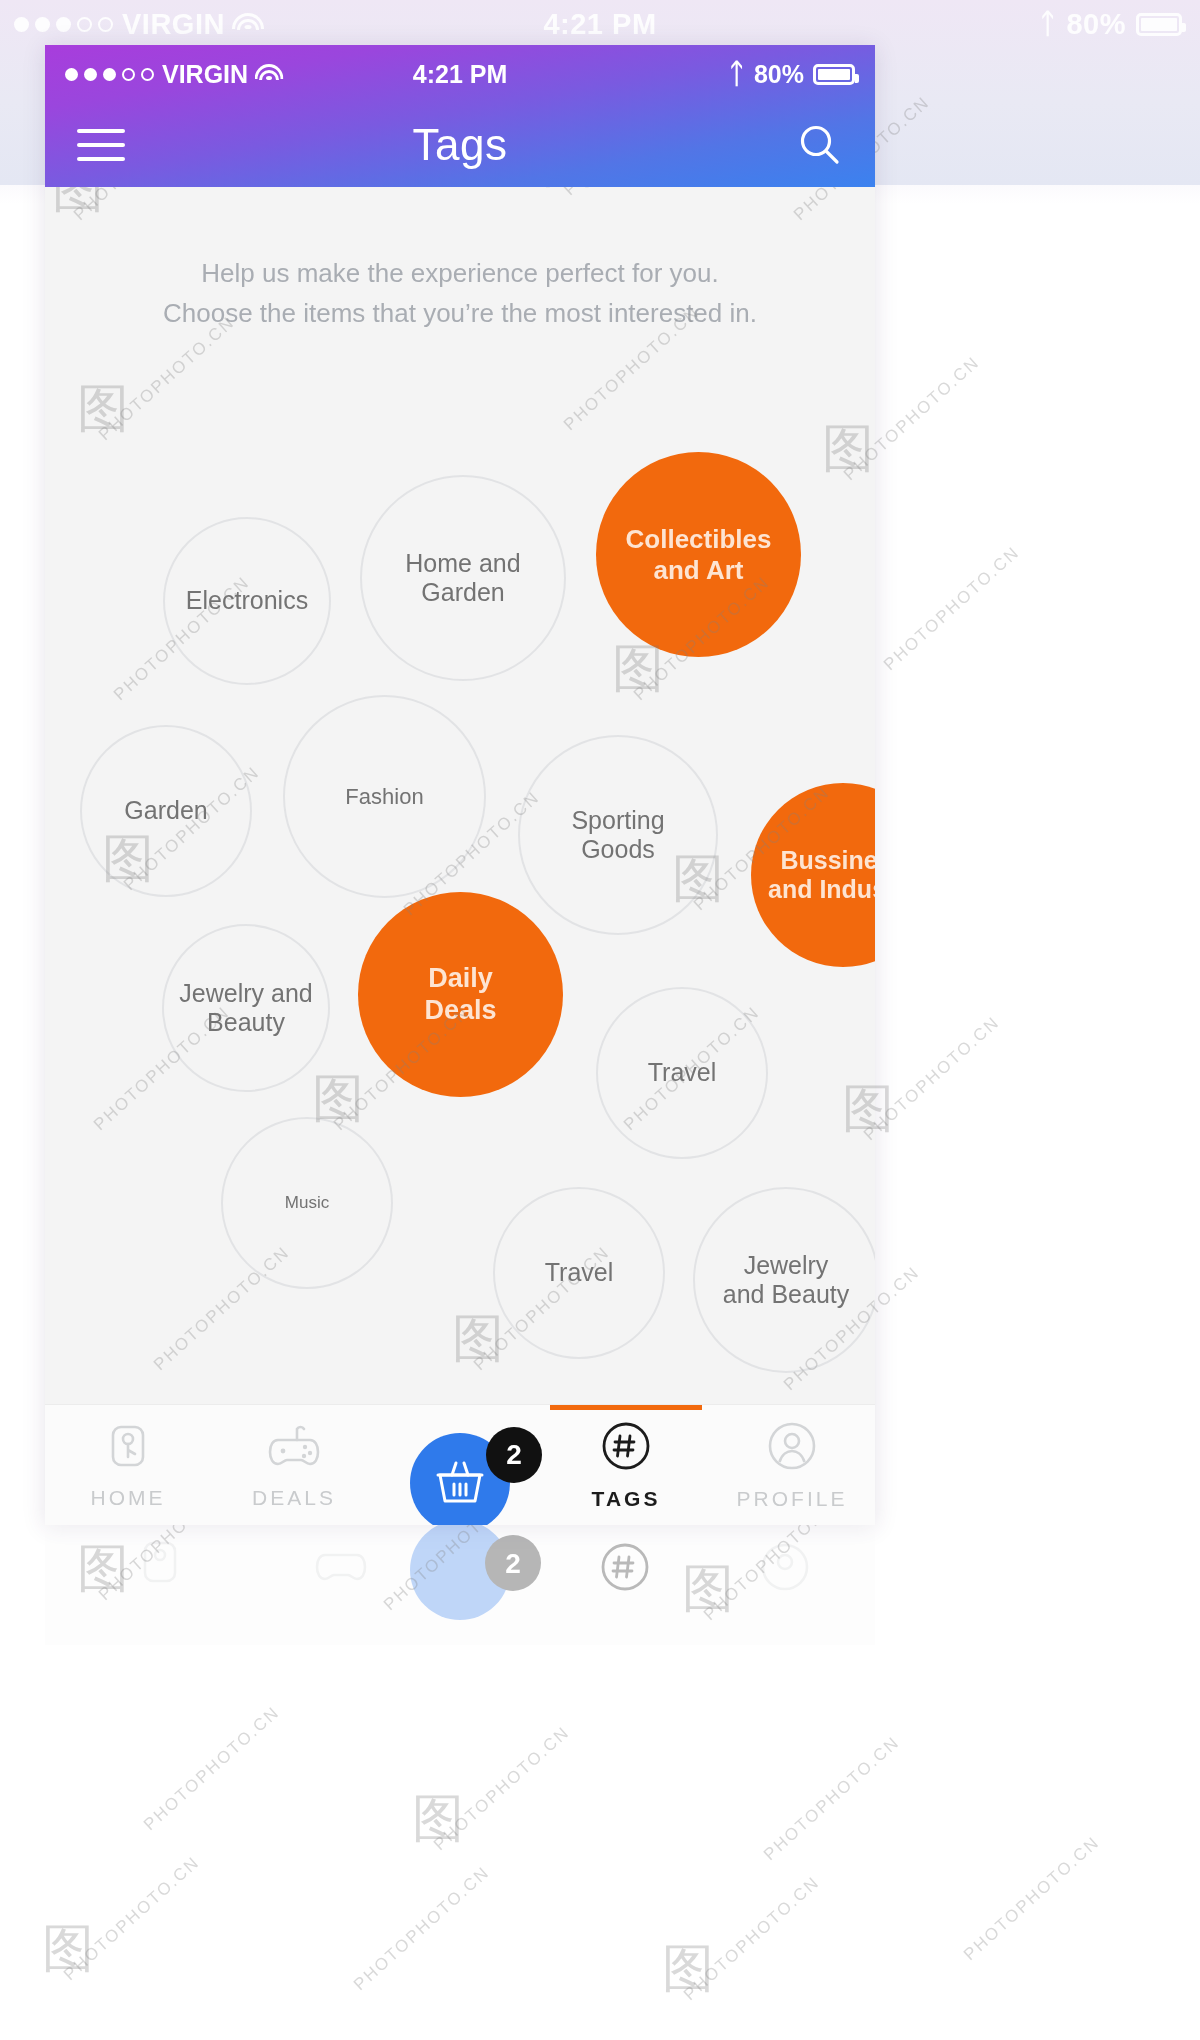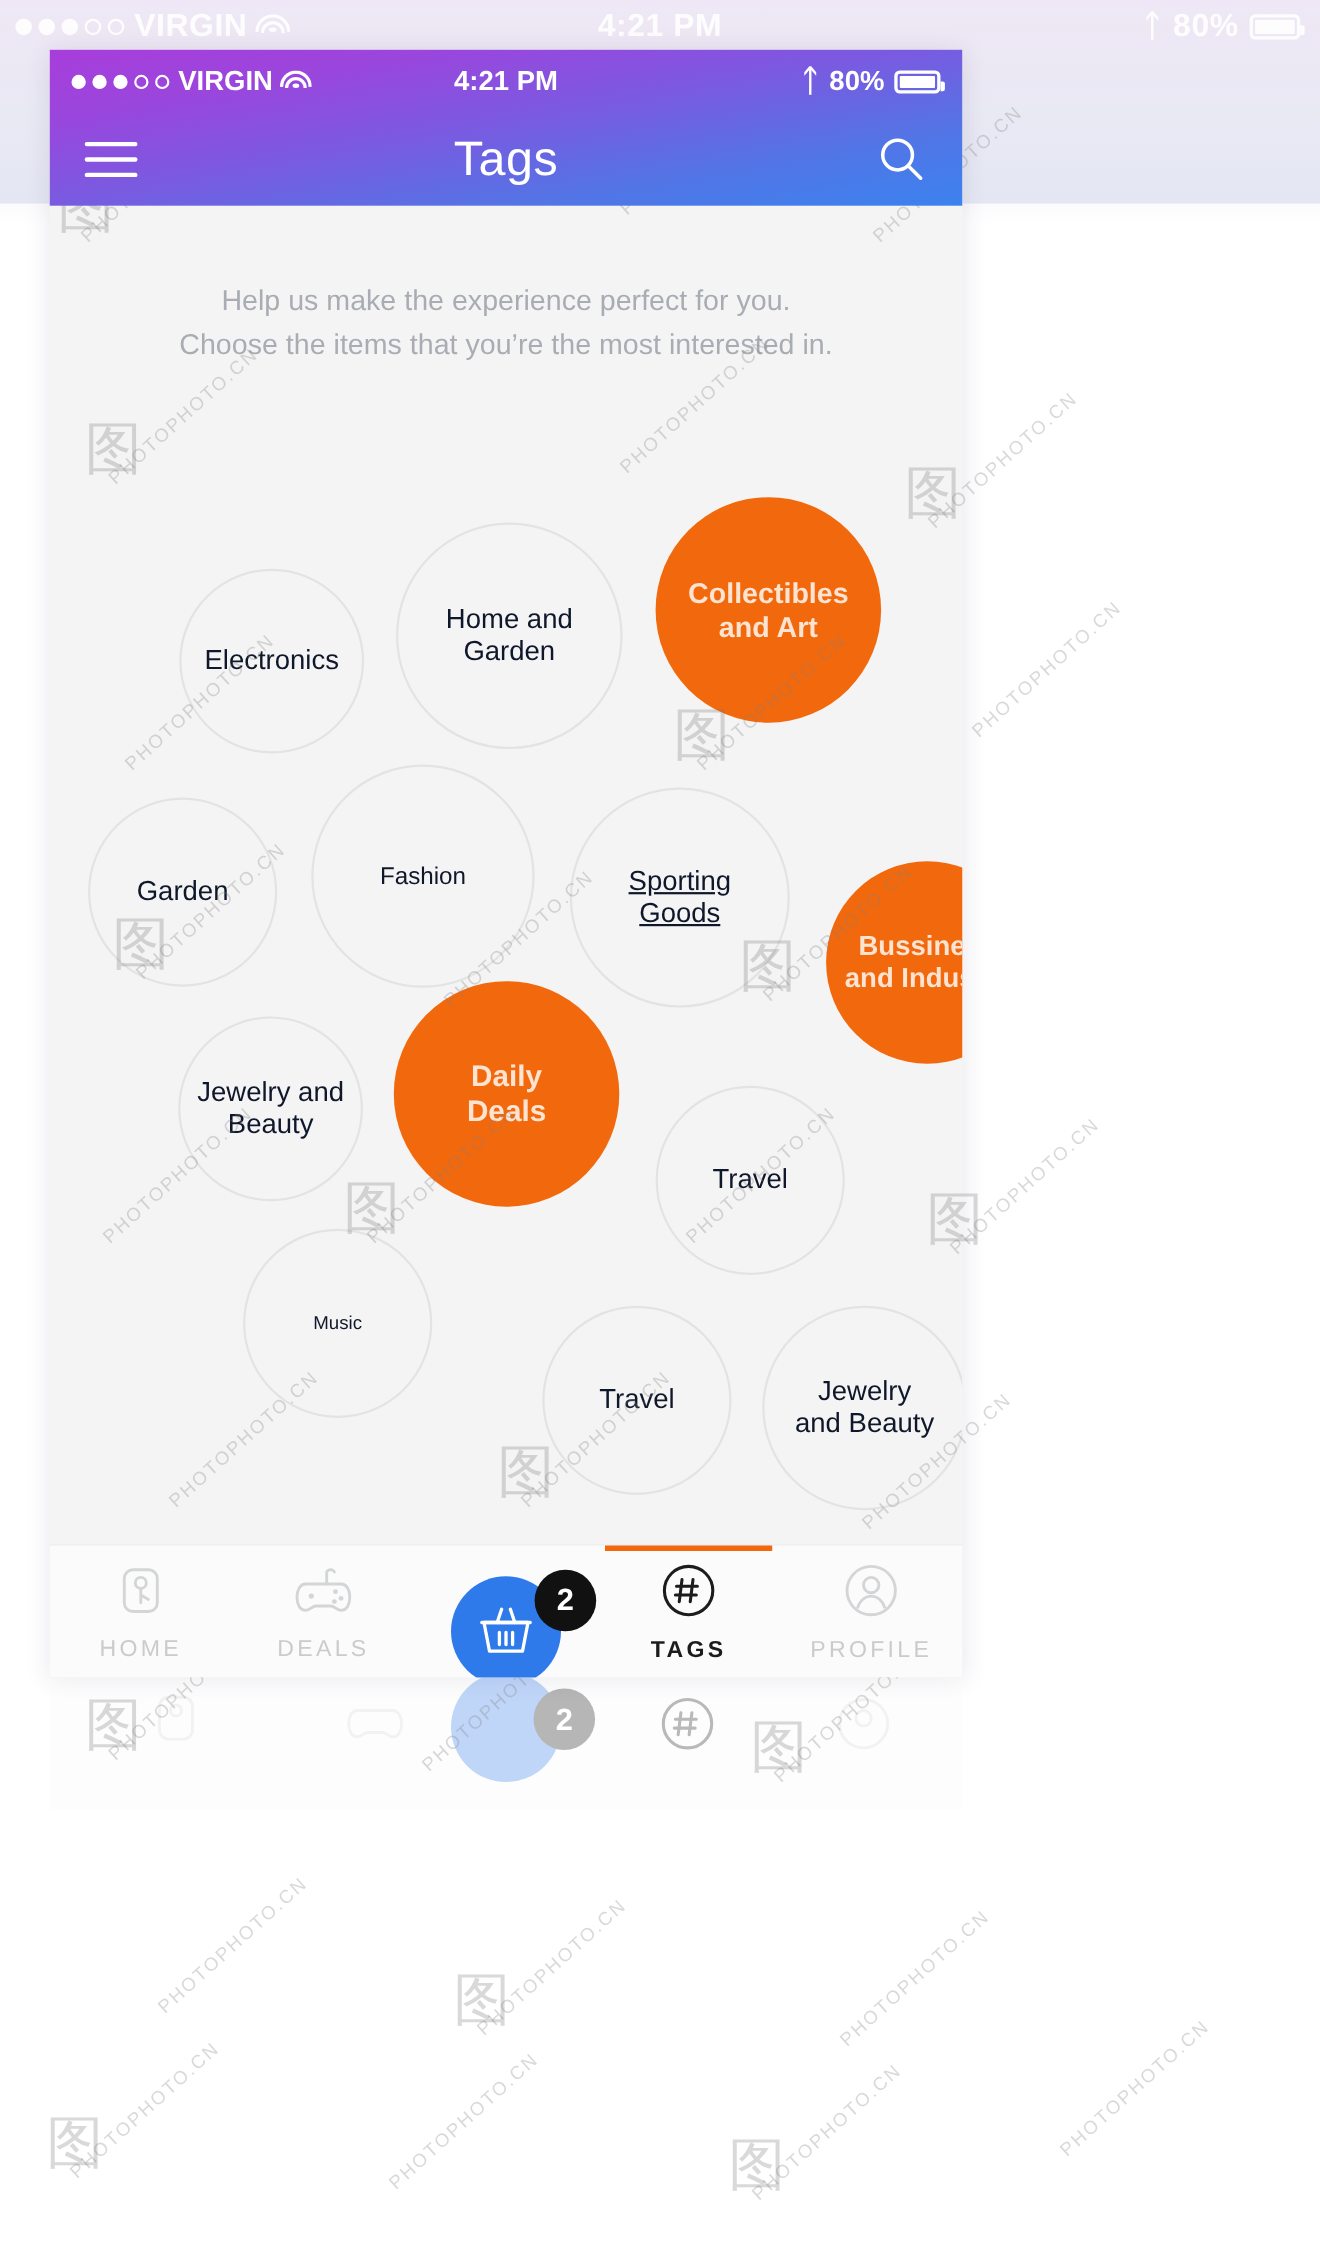--- a/index.html
+++ b/index.html
@@ -97,21 +97,21 @@
     position:absolute;top:66px;left:0;width:100%;text-align:center;
     color:#a9adb3;font-size:26px;line-height:40px;font-weight:400;
   }
 
   
   .bubble{
     position:absolute;border-radius:50%;
     display:flex;align-items:center;justify-content:center;
     text-align:center;box-sizing:border-box;line-height:1.18;
   }
-  .bubble.off{border:2px solid #e2e3e5;color:#0f172a;background:transparent;font-weight:400;}
+  .bubble.off{border:2px solid #e2e3e5;color:#737373;background:transparent;font-weight:400;}
   .bubble.on{background:#f2690d;color:#fde4d2;font-weight:bold;border:none;}
 
   
   .tabbar{
     position:absolute;left:0;bottom:0;width:100%;height:120px;
     background:#fbfbfb;border-top:1px solid #ececec;
     display:flex;align-items:flex-start;z-index:6;
   }
   .tab{flex:1;height:100%;position:relative;display:flex;flex-direction:column;align-items:center;justify-content:center;gap:10px;}
   .tab .lbl{font-size:21px;letter-spacing:3px;color:#c9cbcd;}
@@ -243,21 +243,21 @@
         </div>
         <div class="bubble on" style="left: 551px; top: 265px; width: 205px; height: 205px; font-size: 26px;">
           <span><span>Collectibles</span><br><span>and Art</span></span>
         </div>
         <div class="bubble off" style="left: 35px; top: 538px; width: 172px; height: 172px; font-size: 25px;">
           <span><span>Garden</span></span>
         </div>
         <div class="bubble off" style="left: 238px; top: 508px; width: 203px; height: 203px; font-size: 22px;">
           <span><span>Fashion</span></span>
         </div>
-        <div class="bubble off" style="left: 473px; top: 529px; width: 200px; height: 200px; font-size: 25px; text-decoration: underline;">
+        <div class="bubble off" style="left: 473px; top: 548px; width: 200px; height: 200px; font-size: 25px;">
           <span><span>Sporting</span><br><span>Goods</span></span>
         </div>
         <div class="bubble on" style="left: 706px; top: 596px; width: 184px; height: 184px; font-size: 25px;">
           <span><span>Bussiness</span><br><span>and Industry</span></span>
         </div>
         <div class="bubble off" style="left: 117px; top: 737px; width: 168px; height: 168px; font-size: 25px;">
           <span><span>Jewelry and</span><br><span>Beauty</span></span>
         </div>
         <div class="bubble on" style="left: 313px; top: 705px; width: 205px; height: 205px; font-size: 27px;">
           <span><span>Daily</span><br><span>Deals</span></span>

